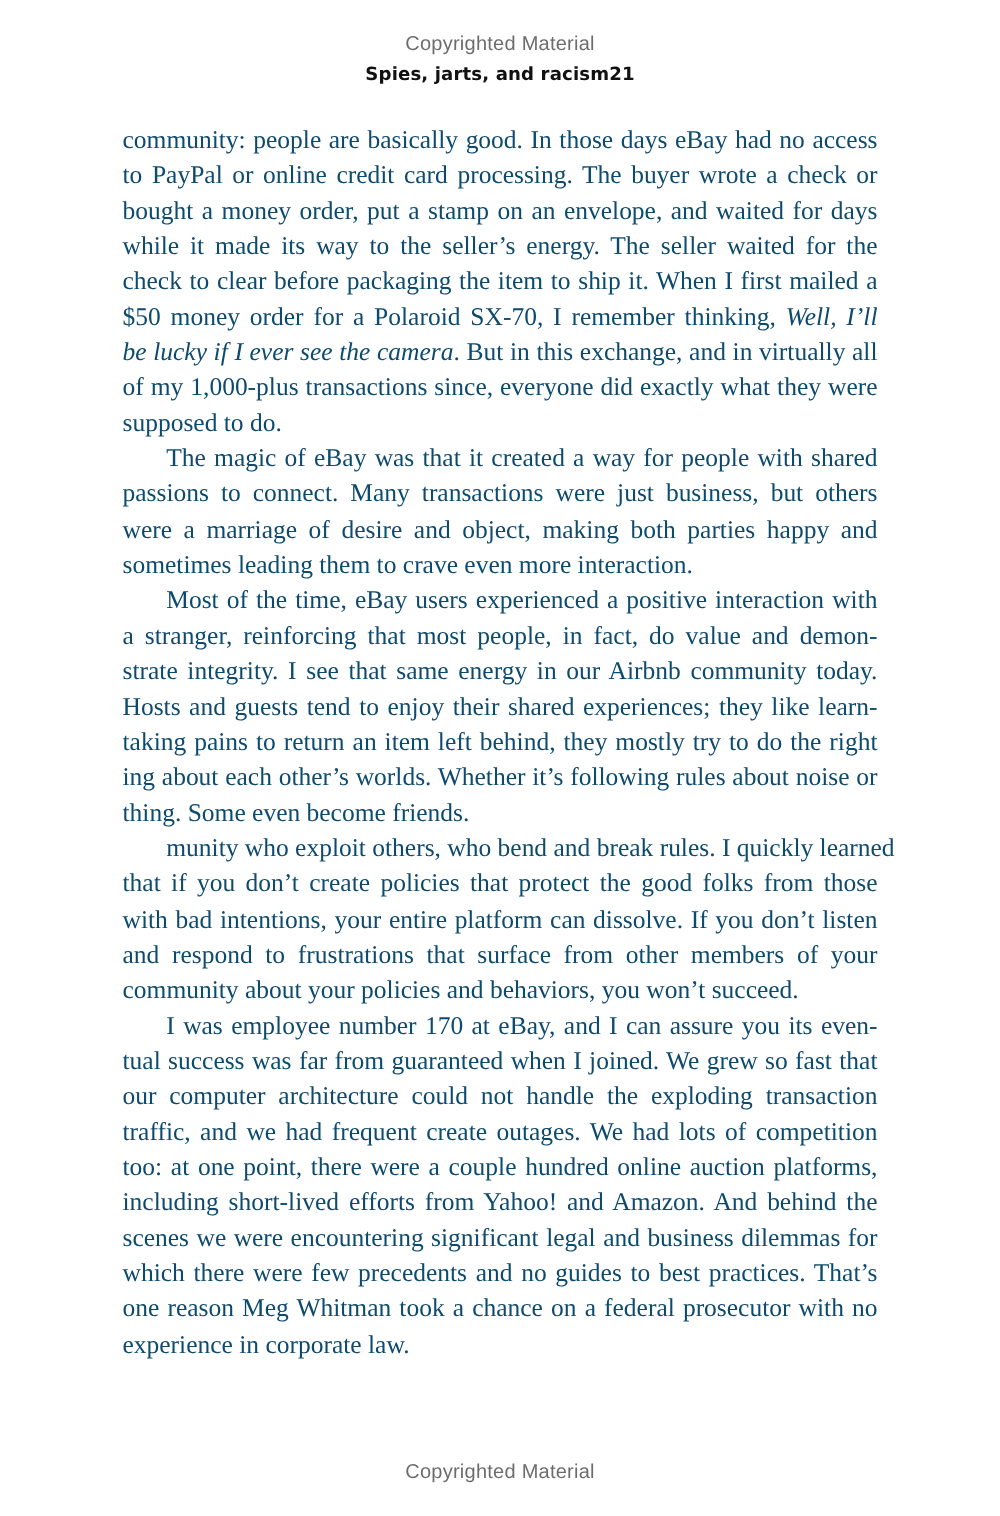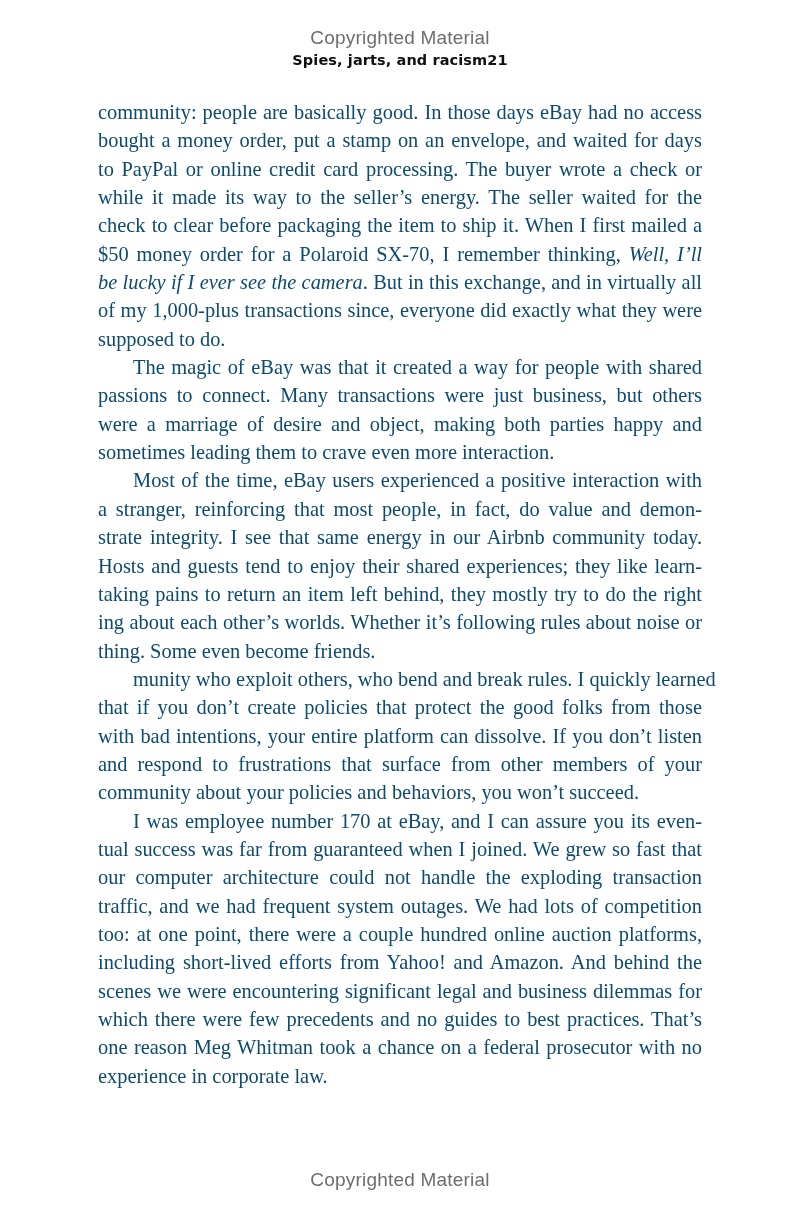--- a/index.html
+++ b/index.html
@@ -12,21 +12,21 @@
       height: 1213px;
       position: relative;
       overflow: hidden;
     }
     .watermark {
       position: absolute;
       left: 0;
       width: 800px;
       text-align: center;
       font-family: "Liberation Sans", sans-serif;
-      font-size: 19px;
+      font-size: 16px;
       color: #6d6d6d;
       letter-spacing: 0.2px;
     }
     .watermark.top { top: 27px; }
     .watermark.bottom { top: 1169px; }
     .running-head {
       position: absolute;
       top: 52px;
       left: 0;
       width: 800px;
@@ -79,22 +79,22 @@
 
 <div class="watermark top">Copyrighted Material</div>
 
 <div class="running-head">
   <span>Spies, jarts, and racism</span><span class="page-number">21</span>
 </div>
 
 <div class="body-text" id="body-text">
     <div class="para">
       <span class="line">community: people are basically good. In those days eBay had no access</span>
+      <span class="line">to PayPal or online credit card processing. The buyer wrote a check or</span>
       <span class="line">bought a money order, put a stamp on an envelope, and waited for days</span>
-      <span class="line">to PayPal or online credit card processing. The buyer wrote a check or</span>
       <span class="line">while it made its way to the seller’s energy. The seller waited for the</span>
       <span class="line">check to clear before packaging the item to ship it. When I first mailed a</span>
       <span class="line"><span>$50 money order for a Polaroid SX-70, I remember thinking, </span><em>Well, I’ll</em></span>
       <span class="line"><em>be lucky if I ever see the camera</em><span>. But in this exchange, and in virtually all</span></span>
       <span class="line">of my 1,000-plus transactions since, everyone did exactly what they were</span>
       <span class="line last">supposed to do.</span>
     </div>
     <div class="para indent">
       <span class="line">The magic of eBay was that it created a way for people with shared</span>
       <span class="line">passions to connect. Many transactions were just business, but others</span>
@@ -114,21 +114,21 @@
       <span class="line">munity who exploit others, who bend and break rules. I quickly learned</span>
       <span class="line">that if you don’t create policies that protect the good folks from those</span>
       <span class="line">with bad intentions, your entire platform can dissolve. If you don’t listen</span>
       <span class="line">and respond to frustrations that surface from other members of your</span>
       <span class="line last">community about your policies and behaviors, you won’t succeed.</span>
     </div>
     <div class="para indent">
       <span class="line">I was employee number 170 at eBay, and I can assure you its even-</span>
       <span class="line">tual success was far from guaranteed when I joined. We grew so fast that</span>
       <span class="line">our computer architecture could not handle the exploding transaction</span>
-      <span class="line">traffic, and we had frequent system outages. We had lots of competition</span>
+      <span class="line">traffic, and we had frequent create outages. We had lots of competition</span>
       <span class="line">too: at one point, there were a couple hundred online auction platforms,</span>
       <span class="line">including short-lived efforts from Yahoo! and Amazon. And behind the</span>
       <span class="line">scenes we were encountering significant legal and business dilemmas for</span>
       <span class="line">which there were few precedents and no guides to best practices. That’s</span>
       <span class="line">one reason Meg Whitman took a chance on a federal prosecutor with no</span>
       <span class="line last">experience in corporate law.</span>
     </div>
   </div>
 
 <div class="watermark bottom">Copyrighted Material</div>

